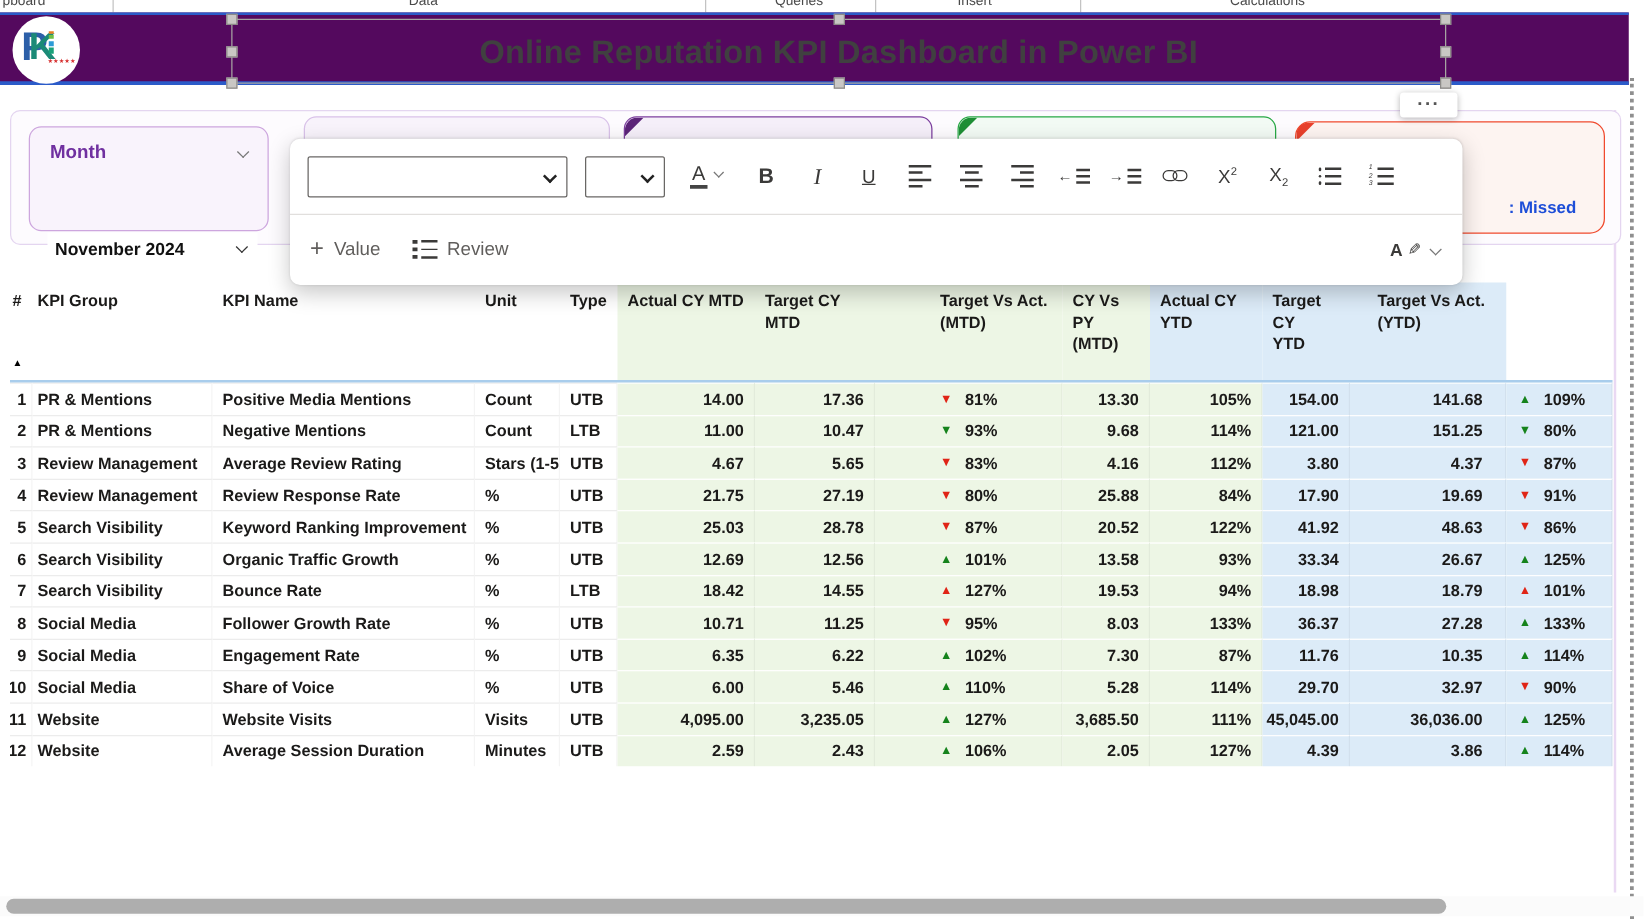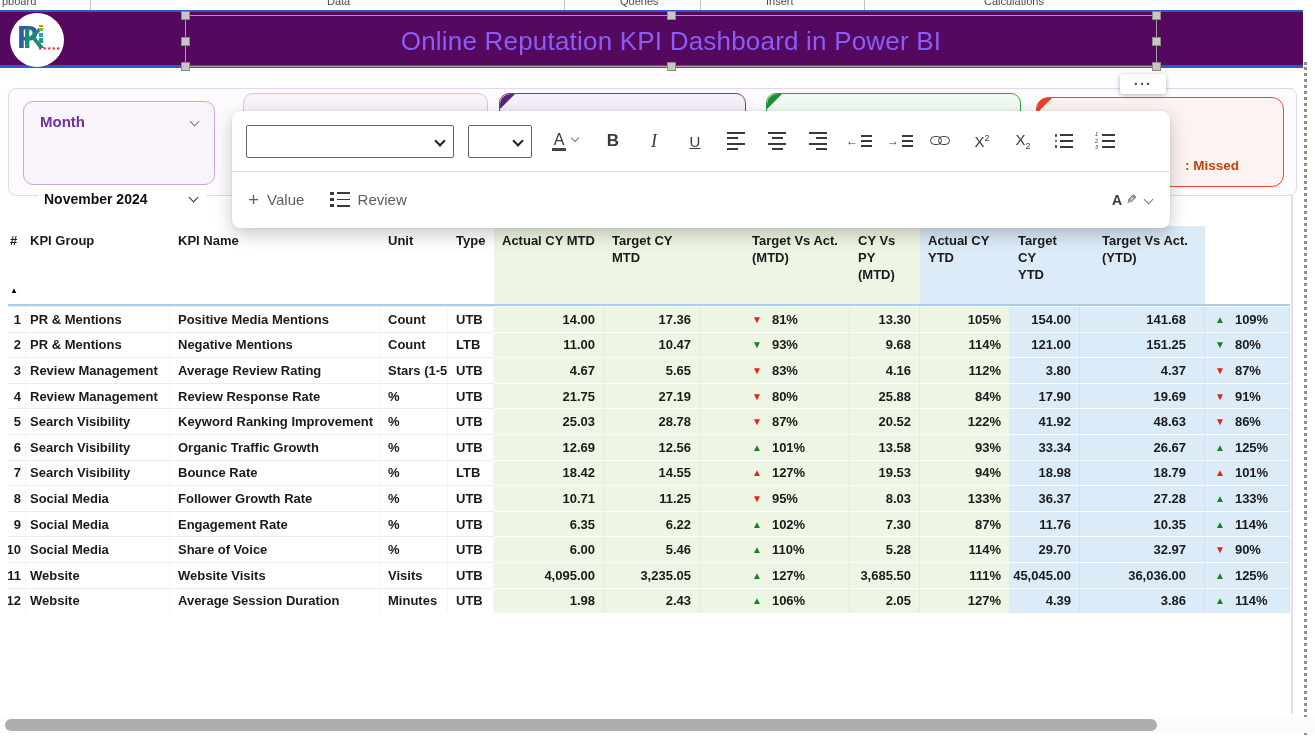--- a/index.html
+++ b/index.html
@@ -20,21 +20,21 @@
   .logo { position:absolute; left:10px; top:13px; width:54px; height:54px; background:#fff; border-radius:50%; z-index:3; }
   .logo .lp { position:absolute; left:7px; top:6px; font-size:32px; font-weight:700; color:#2C5FA8; }
   .logo .lk { position:absolute; left:13px; top:8px; font-size:30px; font-weight:700; color:#1B8A77; }
   .logo .bars { position:absolute; left:29px; top:12px; display:flex; align-items:flex-end; gap:1.5px; height:18px; }
   .logo .bars i { display:block; width:3.5px; }
   .logo .b1{height:7px;background:#E67E22}.logo .b2{height:11px;background:#6FBF44}
   .logo .b3{height:14px;background:#2C9BD6}.logo .b4{height:18px;background:#1AA179}
   .logo .stars { position:absolute; left:28px; top:32px; font-size:5px; color:#D62E2E; letter-spacing:0; }
   .titlebox { position:absolute; left:185px; top:15px; width:972px; height:52px; z-index:2;
               border:1px solid #A6A4A2; display:flex; align-items:center; justify-content:center; }
-  .titlebox h1 { color:#8b5cf6; font-size:26px; font-weight:400; letter-spacing:.2px; }
+  .titlebox h1 { color:#404040; font-size:26px; font-weight:700; letter-spacing:.2px; }
   .handle { position:absolute; width:9px; height:9px; background:#C9C7C4; border:1px solid #8d8b89; z-index:3; }
   .h-tl{left:-5px;top:-5px}.h-tc{left:481px;top:-5px}.h-tr{right:-5px;top:-5px}
   .h-ml{left:-5px;top:21px}.h-mr{right:-5px;top:21px}
   .h-bl{left:-5px;bottom:-5px}.h-bc{left:481px;bottom:-5px}.h-br{right:-5px;bottom:-5px}
   .more { position:absolute; left:1120px; top:74px; width:46px; height:20px; background:#fff; border-radius:3px;
           box-shadow:0 1px 5px rgba(0,0,0,.3); color:#555; font-size:15px; font-weight:700; text-align:center;
           line-height:11px; letter-spacing:2px; z-index:6; cursor:pointer; }
 
   
   .fband { position:absolute; left:8px; top:88px; width:1289px; height:108px; background:#FDFBFE;
@@ -47,21 +47,21 @@
   .sl-input { position:absolute; left:14px; top:44px; width:168px; height:26px; background:#fff;margin-top:40px; }
   .sl-input .val { position:absolute; left:6px; top:5px; font-size:14px; font-weight:700; color:#111; }
   .sl-input .c2 { position:absolute; right:9px; top:8px; border-color:#333; }
   .kcard { position:absolute; top:4px; height:90px; border-radius:10px; }
   .kc1 { left:234px; width:245px; border:1px solid #D9C2E9; background:#F8F3FB; }
   .kc2 { left:490px; width:247px; border:1px solid #7C3F9E; background:#F5EFF9; }
   .kc3 { left:757px; width:255px; border:1px solid #27A844; background:#F2FAF4; }
   .kc4 { left:1027px; top:8px; width:248px; border:1.5px solid #F04A2E; background:#FDF4F1; border-radius:12px; }
   .fold { position:absolute; left:0; top:0; width:0; height:0; border-top:15px solid transparent; border-right:15px solid transparent; border-top-left-radius:10px; }
   .kc2 .fold { border-top-color:#5B2478; } .kc3 .fold { border-top-color:#1E8E35; } .kc4 .fold { border-top-color:#E8402C; }
-  .missed { position:absolute; left:148px; top:60px; font-size:13.5px; font-weight:700; color:#c2410c; }
+  .missed { position:absolute; left:170px; top:60px; font-size:13.5px; font-weight:700; color:#1d4ed8; }
 
   
   .ttip { position:absolute; left:232px; top:111px; width:938px; height:117px; background:#fff; border-radius:8px;
           box-shadow:0 6px 18px rgba(0,0,0,.22), 0 0 2px rgba(0,0,0,.12); z-index:5; }
   .trow1 { display:flex; align-items:center; height:61px; border-bottom:1px solid #E1DFDD; padding-left:14px; }
   .sel { position:relative; height:33px; border:1px solid #696765; border-radius:2px; background:#fff; }
   .sel.font { width:208px; } .sel.size { width:64px; margin-left:14px; }
   .sel .sc { position:absolute; right:9px; top:11px; width:8px; height:8px; border-right:2px solid #222; border-bottom:2px solid #222; transform:rotate(45deg); }
   .ibtn { width:30px; height:30px; margin-left:11px; display:flex; align-items:center; justify-content:center; color:#3B3A39; cursor:pointer; }
   .ibtn.wide { width:44px; }
@@ -580,21 +580,21 @@
             <span class="tri good">▲</span>
             <span class="pct">125%</span>
           </div>
         </div>
         <div class="trow gridrow">
           <div class="cell c0 plain">12</div>
           <div class="cell c1 plain">Website</div>
           <div class="cell c2 plain">Average Session Duration</div>
           <div class="cell c3 plain">Minutes</div>
           <div class="cell c4 plain">UTB</div>
-          <div class="cell c5 mtd">1.98</div>
+          <div class="cell c5 mtd">2.59</div>
           <div class="cell c6 mtd">2.43</div>
           <div class="cell c7 mtd">
             <span class="tri good">▲</span>
             <span class="pct">106%</span>
           </div>
           <div class="cell c8 mtd">2.05</div>
           <div class="cell c9 mtd">127%</div>
           <div class="cell c10 ytd">4.39</div>
           <div class="cell c11 ytd">3.86</div>
           <div class="cell c12 ytd">

